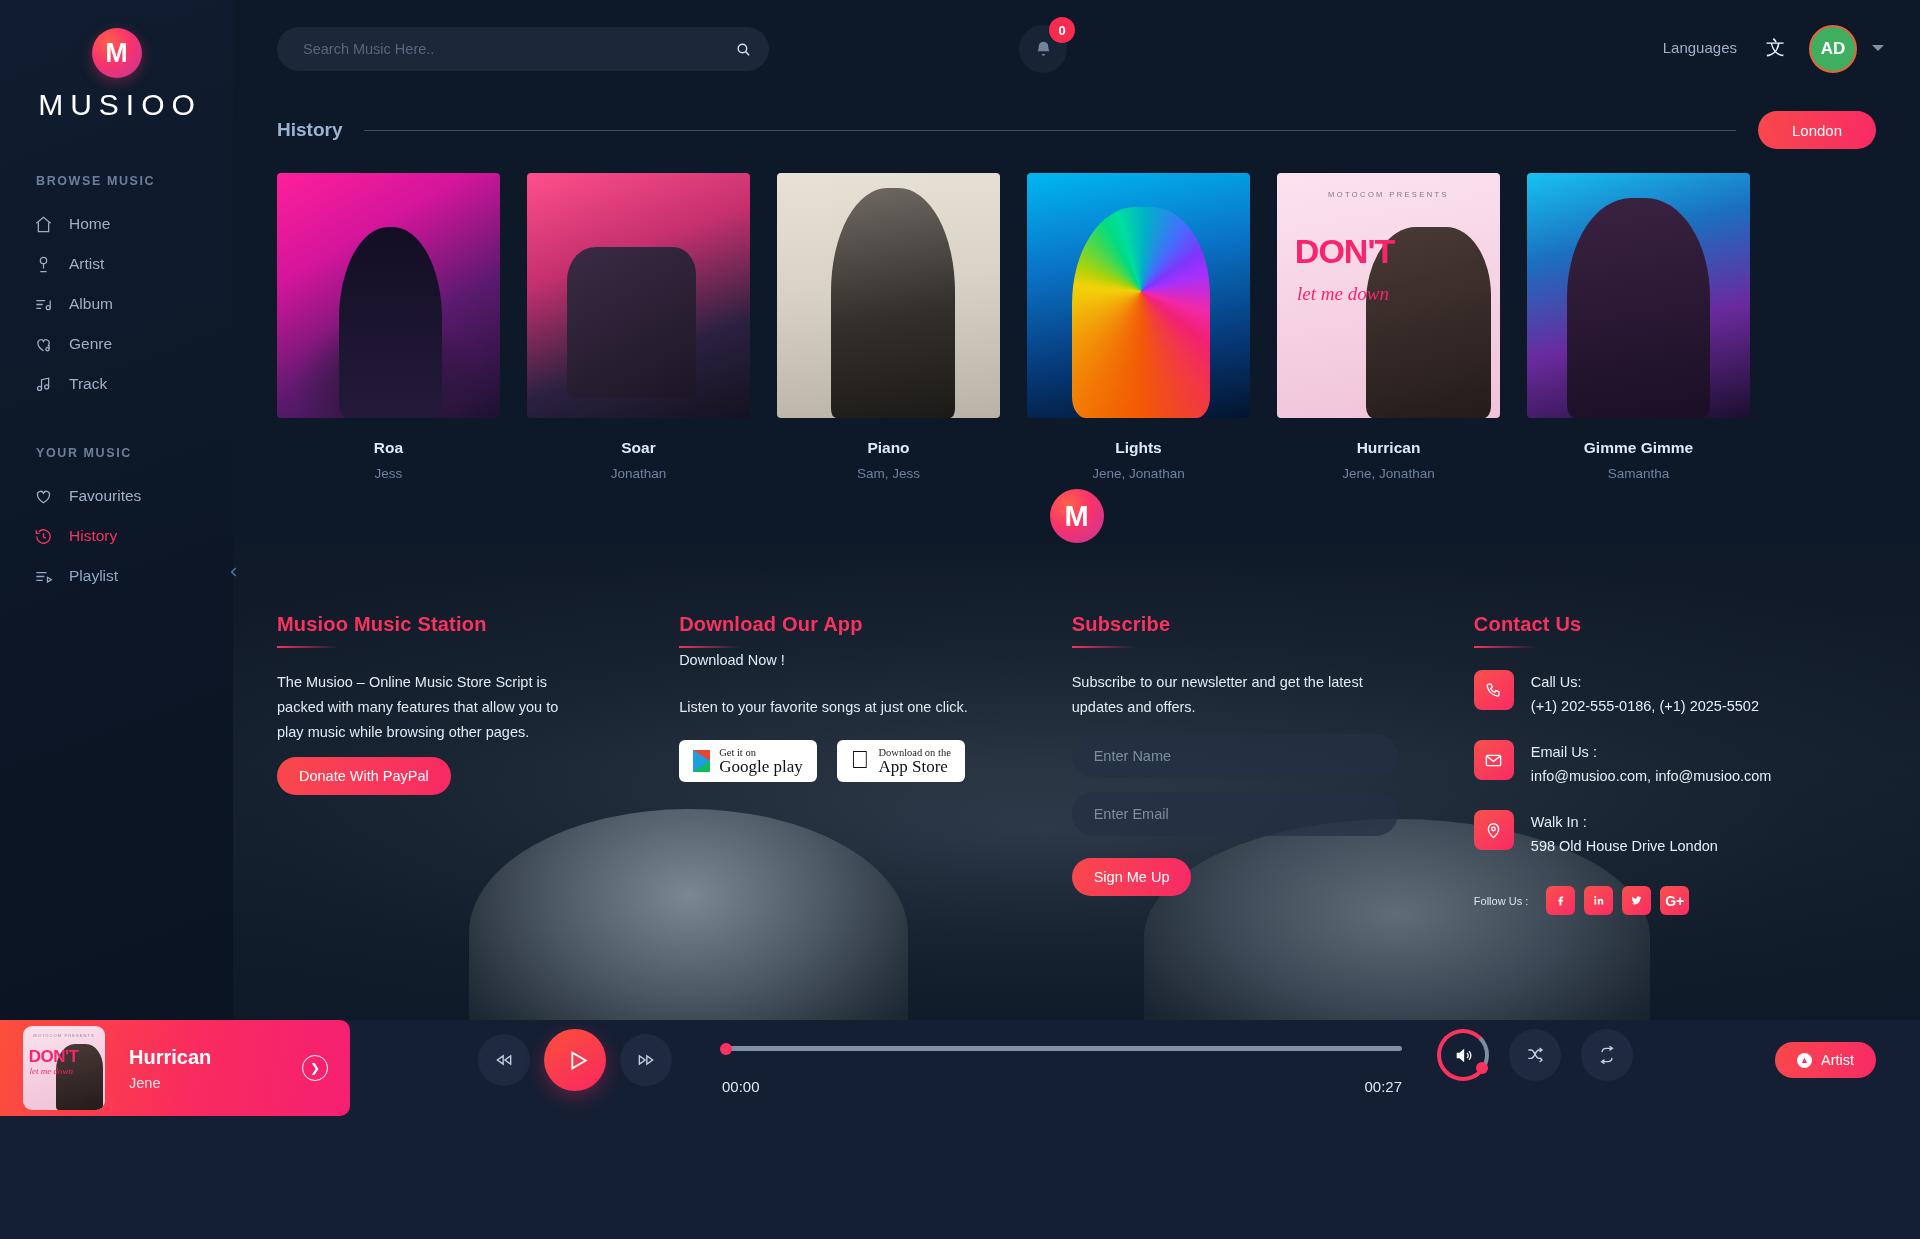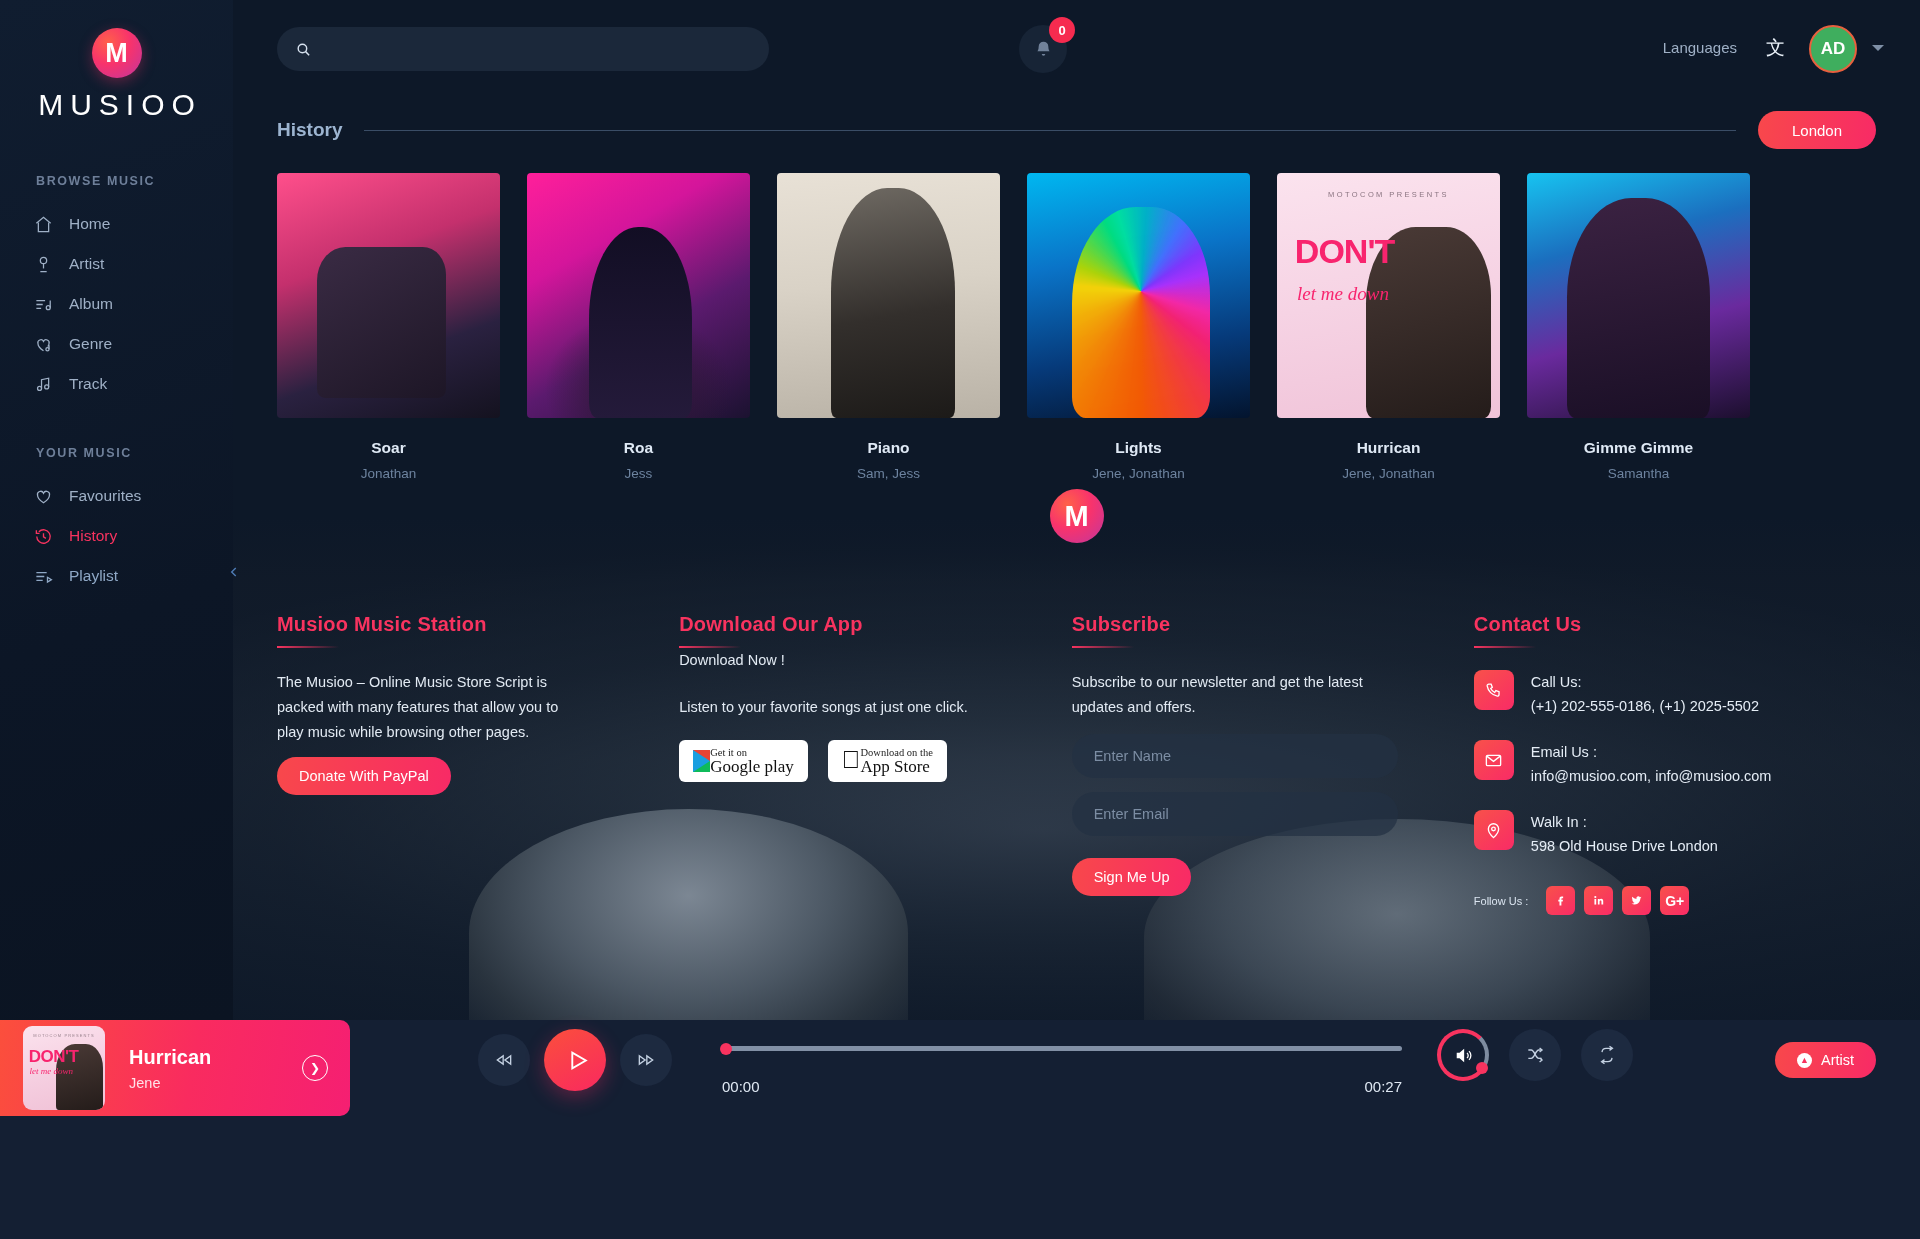--- a/index.html
+++ b/index.html
@@ -241,21 +241,21 @@
   }
   .paypal-btn {
     margin-top: 12px; height: 38px; padding: 0 22px; border: none; border-radius: 19px;
     background: linear-gradient(100deg, #f8484b 0%, #f82a66 100%);
     color: #fff; font-size: 14.5px; cursor: pointer;
     font-family: "Liberation Sans", sans-serif;
   }
   .store-row { margin-top: 20px; display: flex; gap: 20px; }
   .store-badge {
     height: 42px; background: #fff; border-radius: 6px;
-    display: flex; align-items: center; padding: 16px 14px; cursor: pointer;
+    display: flex; align-items: center; gap: 9px; padding: 16px 14px; cursor: pointer;
   }
   .gp-tri {
     width: 0; height: 0;
     border-top: 11px solid #e84435; border-bottom: 11px solid #0fbb5a;
     border-left: 17px solid #1a9fe0;
   }
   .store-lines { line-height: 1.05; }
   .store-small { font-size: 10.5px; color: #222; font-family:"Liberation Serif", serif; }
   .store-big { font-size: 17px; color: #111; font-family:"Liberation Serif", serif; }
   .apple-glyph { font-size: 25px; color: #111; line-height: 1; margin-top:-3px; }
@@ -496,20 +496,21 @@
 <div class="sidebar-collapse">
   <svg viewBox="0 0 24 24" fill="none" stroke="#4e7bb5" stroke-width="2.4">
       <path d="M15 5l-7 7 7 7"></path>
     </svg>
 </div>
 
 <main class="main">
 
   <div class="topbar">
     <div class="search-box">
+      <input class="search-input" placeholder="Search Music Here.." style="">
       <button class="search-btn">
         <svg viewBox="0 0 24 24" fill="none" stroke-width="2">
             <circle cx="10.5" cy="10.5" r="6"></circle>
             <path d="M15 15l5 5"></path>
           </svg>
       </button>
     </div>
 
     <div class="bell-wrap">
       <svg viewBox="0 0 24 24">
@@ -528,28 +529,28 @@
   </div>
 
   <div class="section-head">
     <div class="section-title">History</div>
     <div class="section-rule"></div>
     <button class="clear-btn">London</button>
   </div>
 
   <div class="cards">
     <div class="card">
+      <div class="card-art art1"></div>
+      <div class="card-title">Roa</div>
+      <div class="card-artist">Jess</div>
+    </div>
+    <div class="card">
       <div class="card-art art2"></div>
       <div class="card-title">Soar</div>
       <div class="card-artist">Jonathan</div>
-    </div>
-    <div class="card">
-      <div class="card-art art1"></div>
-      <div class="card-title">Roa</div>
-      <div class="card-artist">Jess</div>
     </div>
     <div class="card">
       <div class="card-art art3"></div>
       <div class="card-title">Piano</div>
       <div class="card-artist">Sam, Jess</div>
     </div>
     <div class="card">
       <div class="card-art art4"></div>
       <div class="card-title">Lights</div>
       <div class="card-artist">Jene, Jonathan</div>

